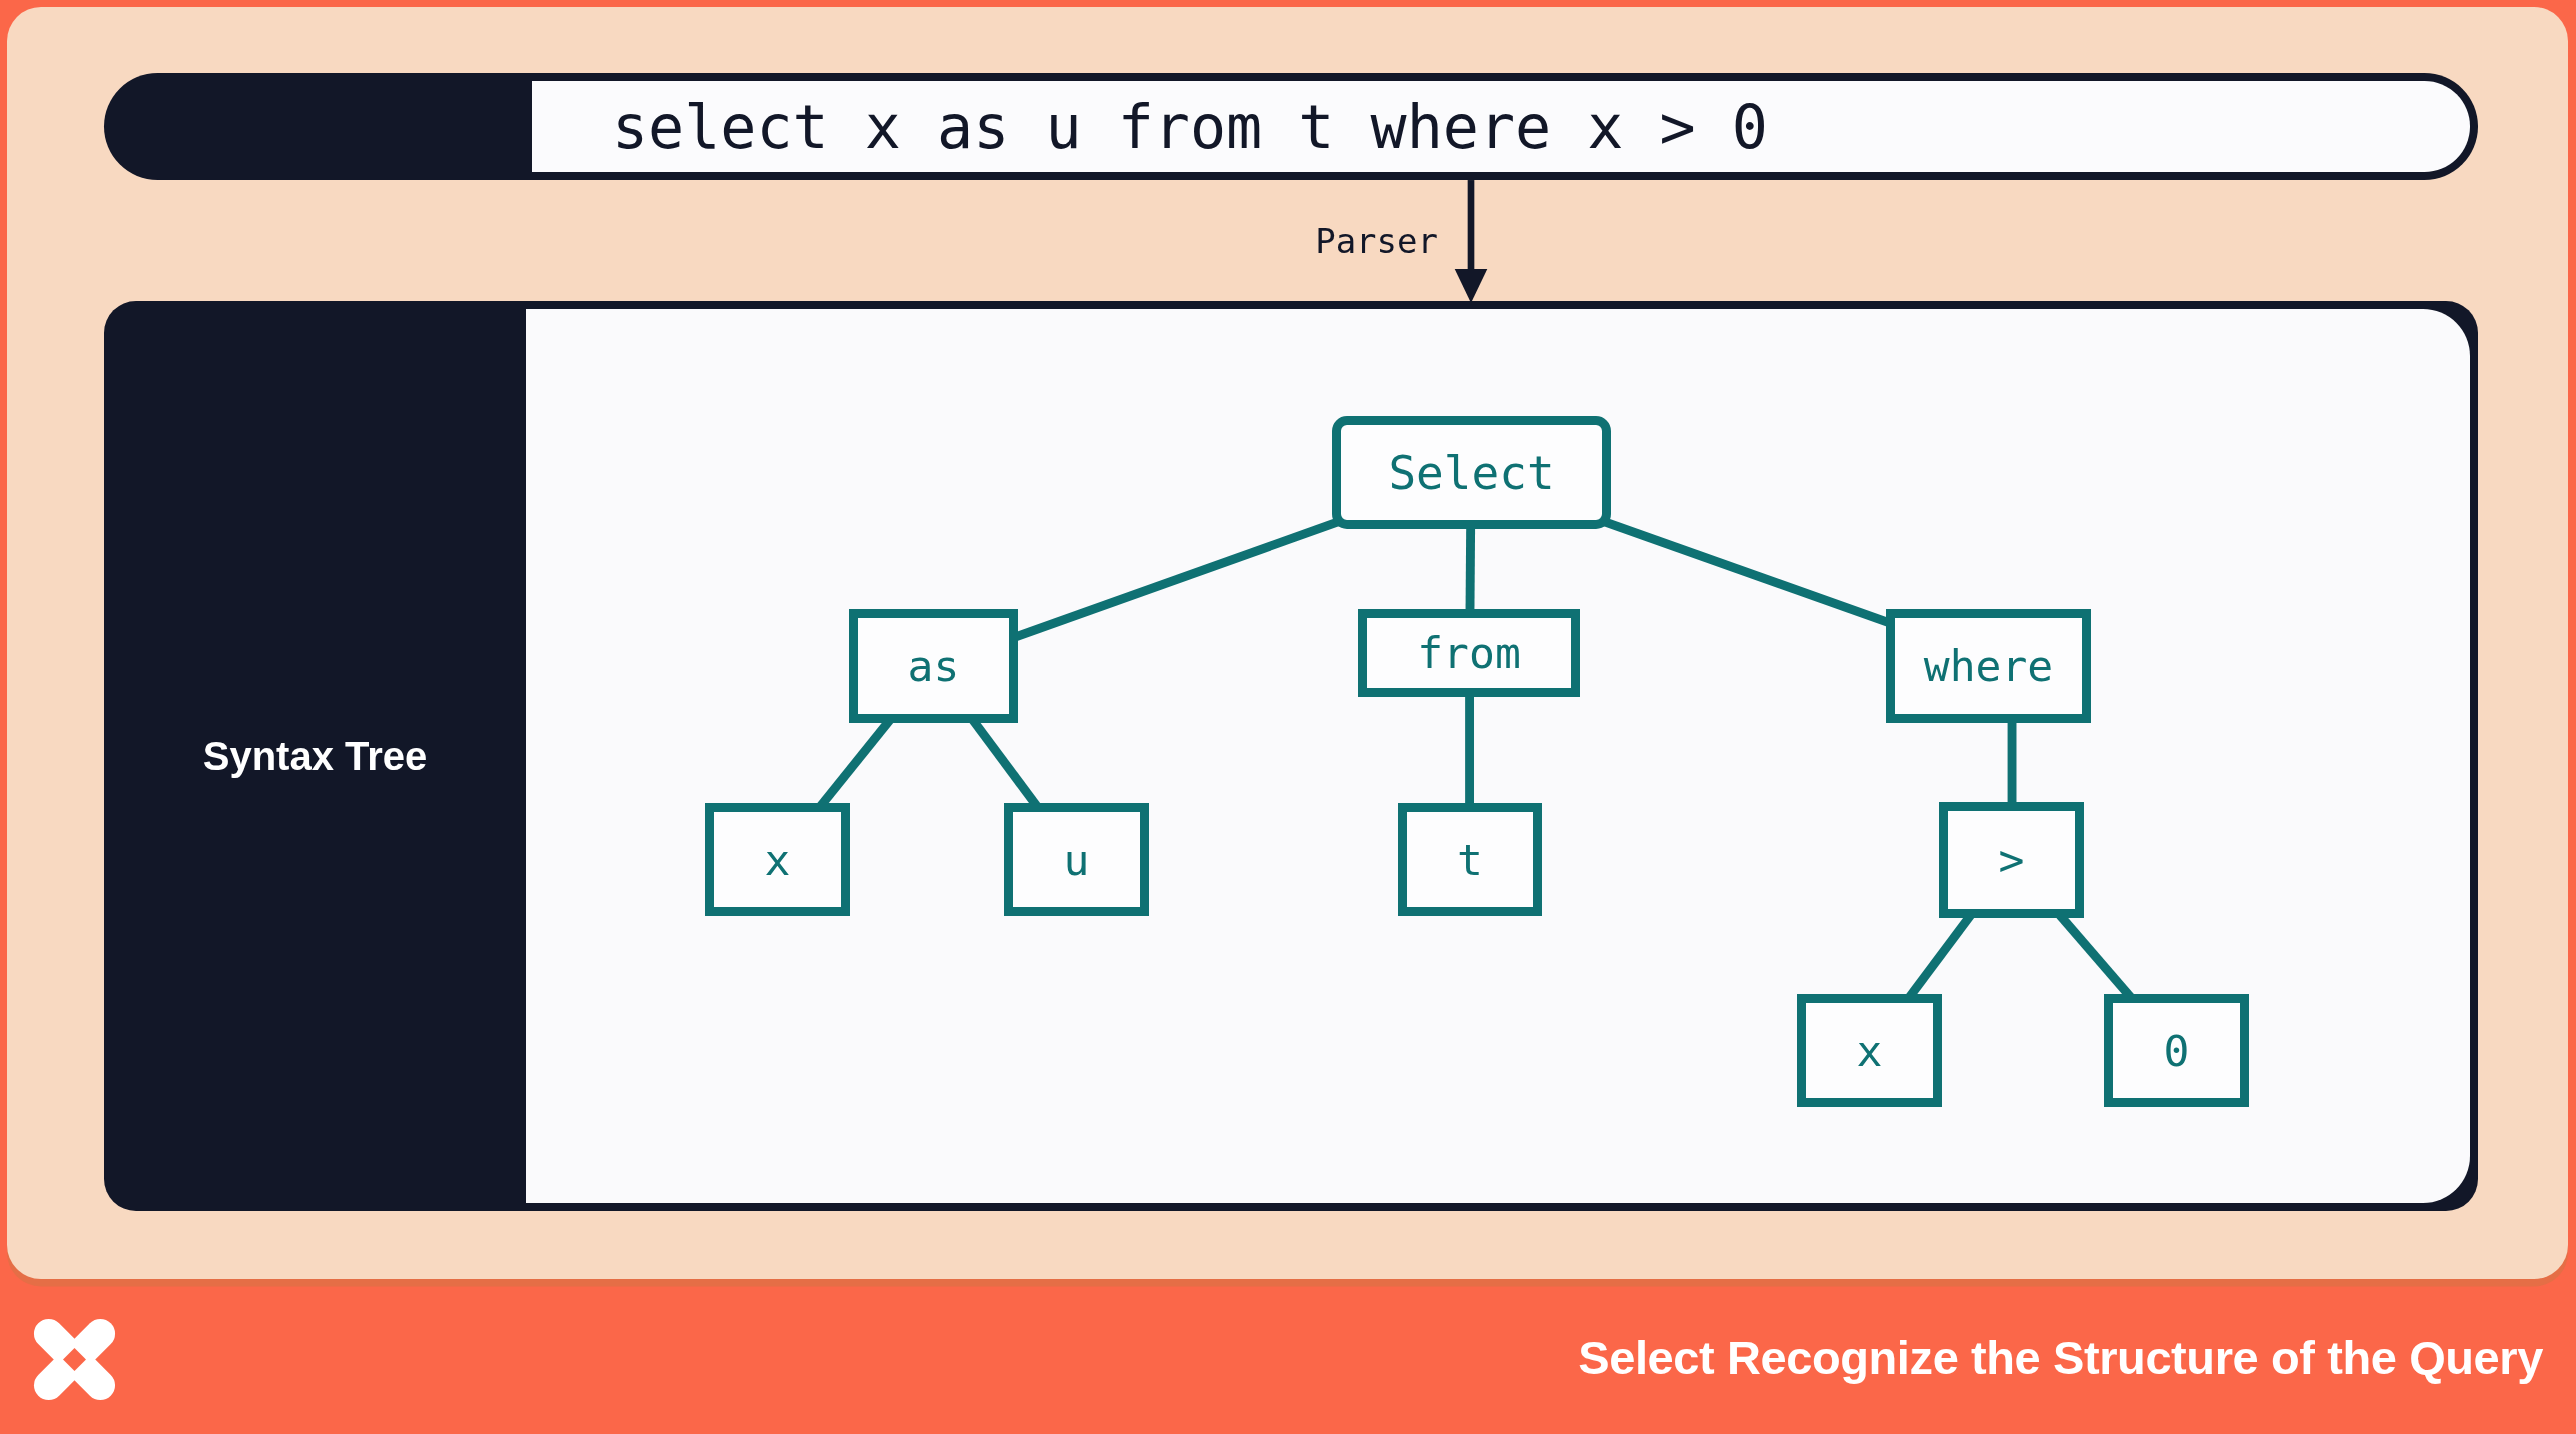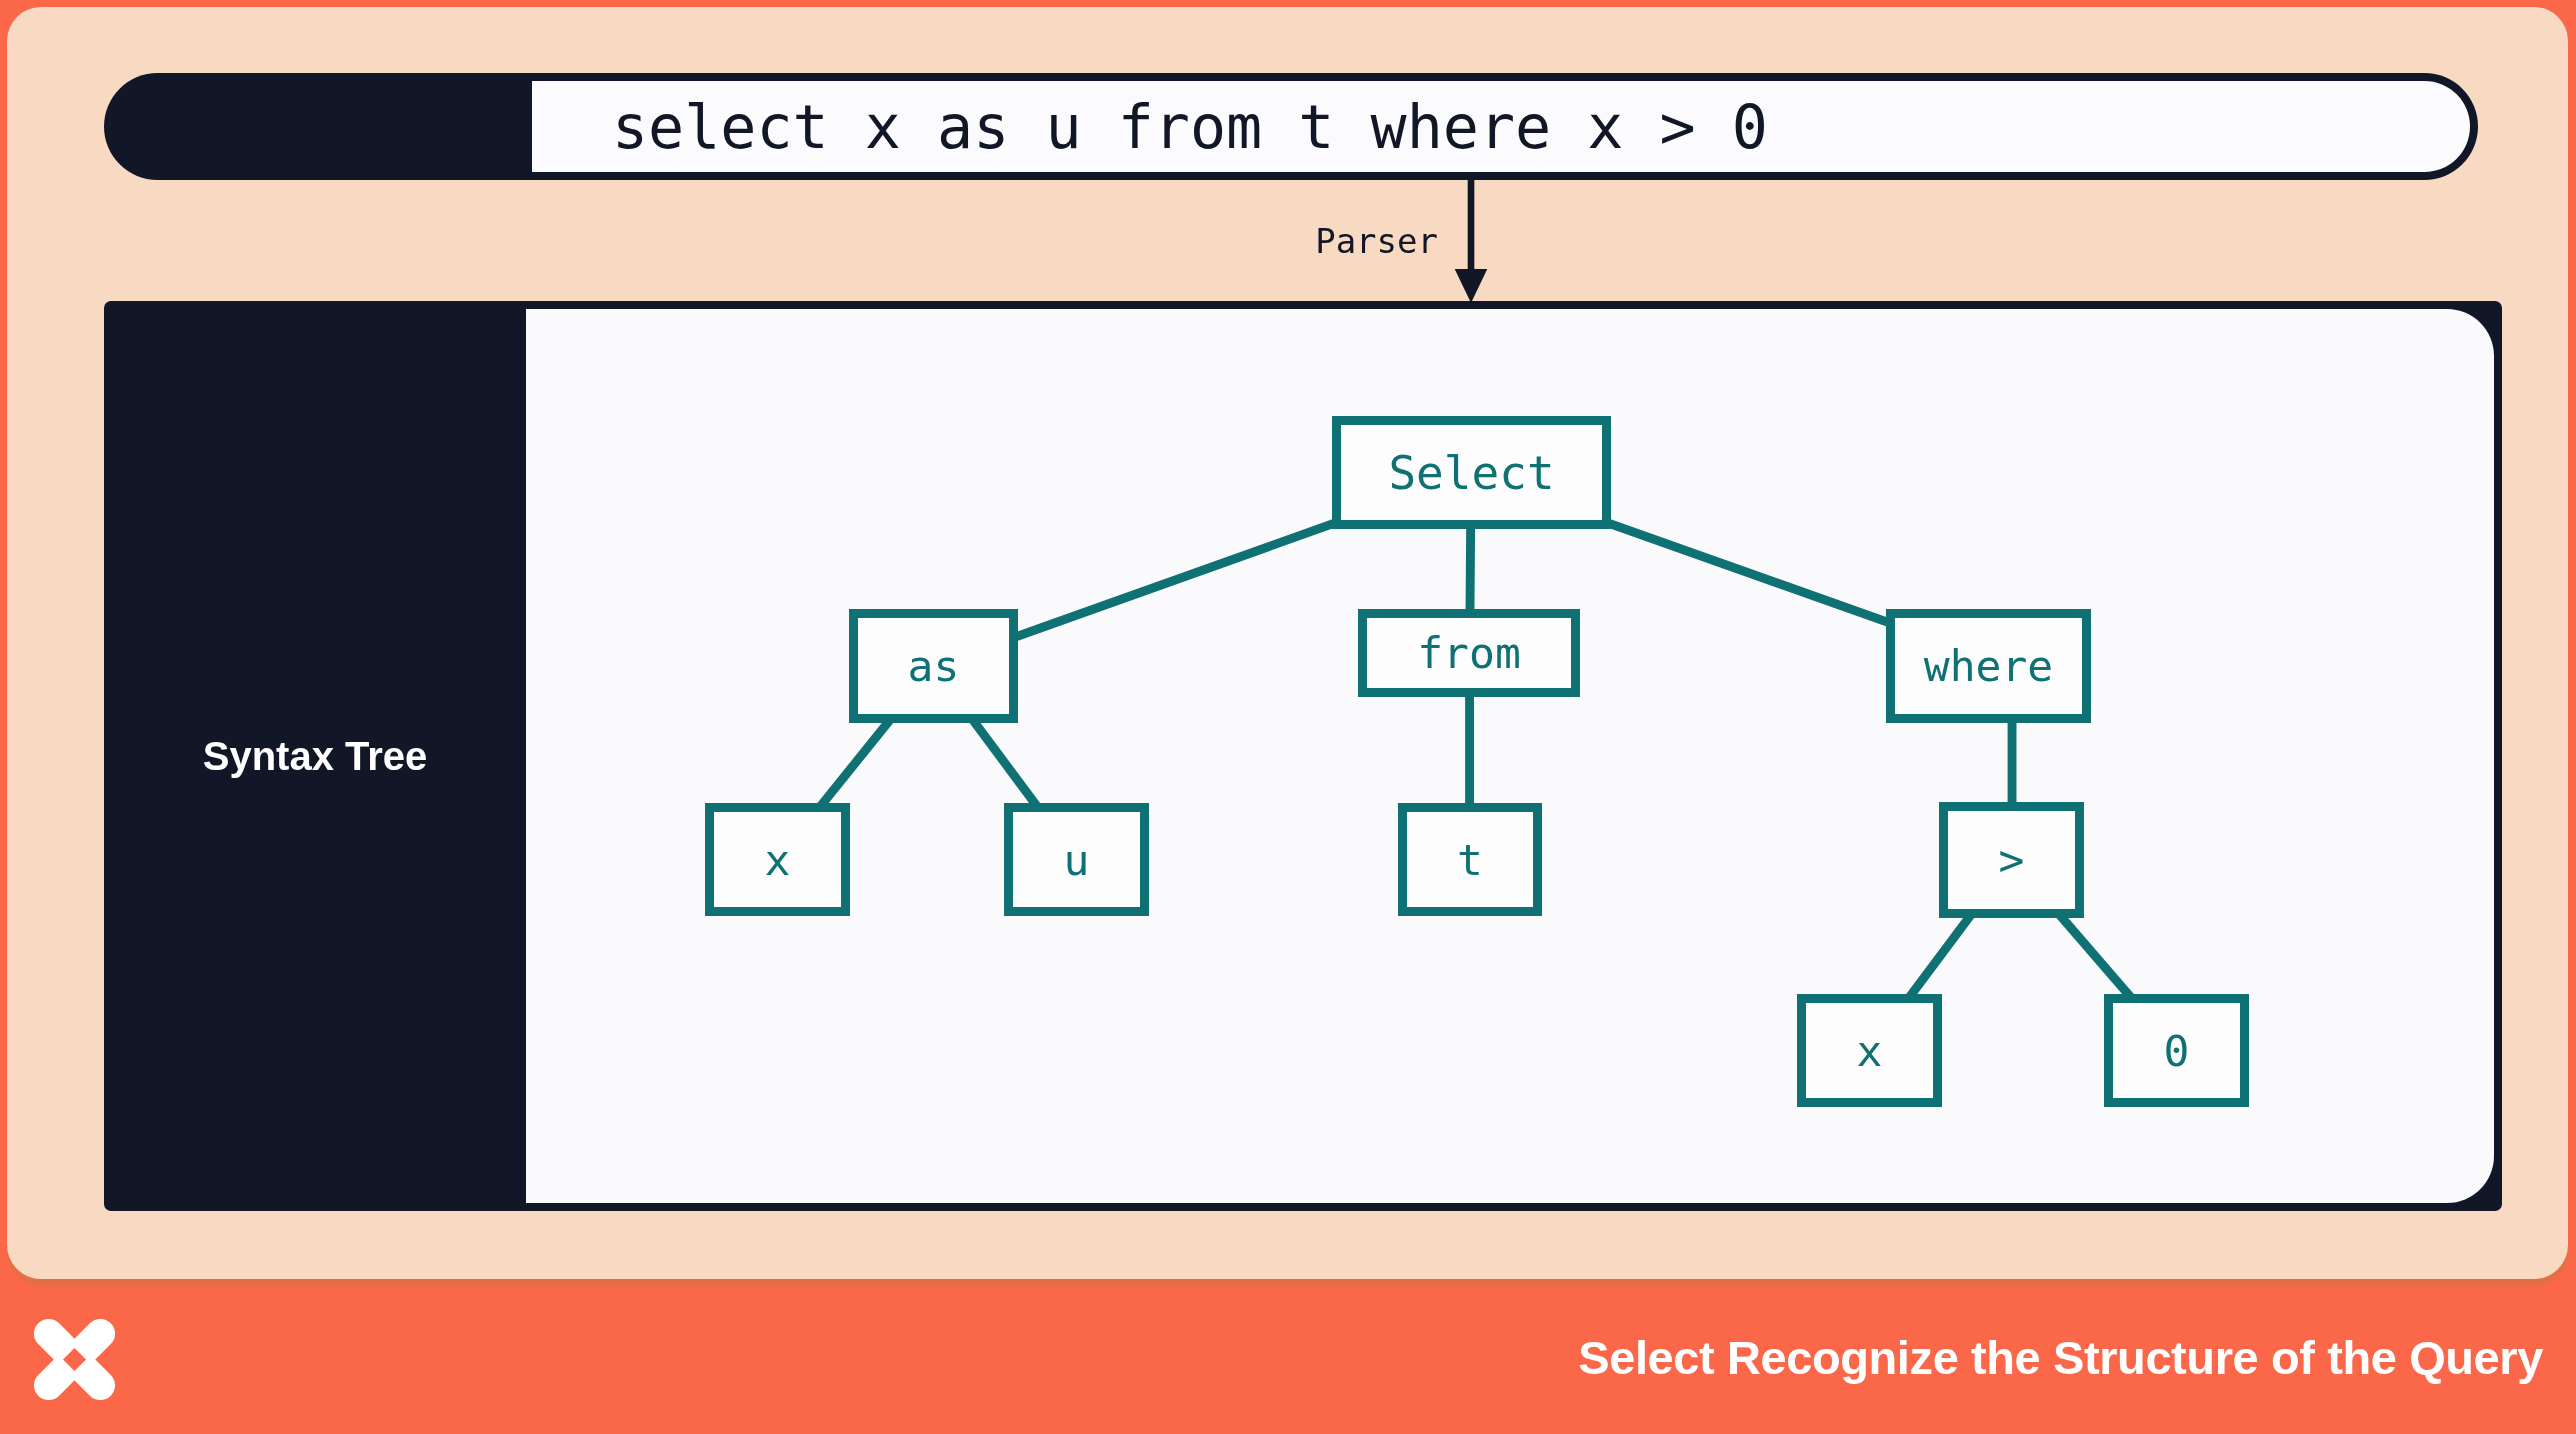--- a/index.html
+++ b/index.html
@@ -36,42 +36,42 @@
   
   .parser-arrow{position:absolute;left:1451px;top:180px;}
   .parser-label{
     position:absolute;right:1138px;top:221px;
     font-family:"DejaVu Sans Mono",monospace;
     font-size:34px;color:#121728;
   }
   
   .panel{
     position:absolute;left:104px;top:301px;width:2374px;height:910px;
-    background:#121728;border-radius:7px;padding-left:24px;
+    background:#121728;border-radius:32px;
   }
   .panel-field{
     position:absolute;left:422px;top:8.2px;right:8.2px;bottom:8.2px;
     background:#FAFAFC;border-radius:0 47px 47px 0;
   }
   .panel-label{
     position:absolute;left:0;top:0;bottom:0;width:422px;
     display:flex;align-items:center;justify-content:center;
     color:#FFFFFF;font-size:40px;font-weight:bold;
   }
   
   .tree-edges{position:absolute;left:0;top:0;pointer-events:none;}
   .node{
     position:absolute;box-sizing:border-box;
     background:#FDFDFE;border:9px solid #0F7173;
     display:flex;align-items:center;justify-content:center;
     font-family:"DejaVu Sans Mono",monospace;
     font-size:43px;color:#0F7173;
   }
   
-  .n-select{left:1332px;top:416px;width:279px;height:113px;font-size:46px;}
+  .n-select{left:1332px;top:416px;width:279px;height:113px;font-size:46px;border-radius:15px;}
   .n-as    {left:849px;top:609px;width:169px;height:114px;}
   .n-from  {left:1358px;top:609px;width:222px;height:88px;}
   .n-where {left:1886px;top:609px;width:205px;height:114px;}
   .n-x1    {left:705px; top:803px;width:145px;height:113px;}
   .n-u     {left:1004px;top:803px;width:145px;height:113px;}
   .n-t     {left:1398px;top:803px;width:144px;height:113px;}
   .n-gt    {left:1939px;top:802px;width:145px;height:116px;}
   .n-x2    {left:1797px;top:994px;width:145px;height:113px;}
   .n-zero  {left:2104px;top:994px;width:145px;height:113px;}
   

